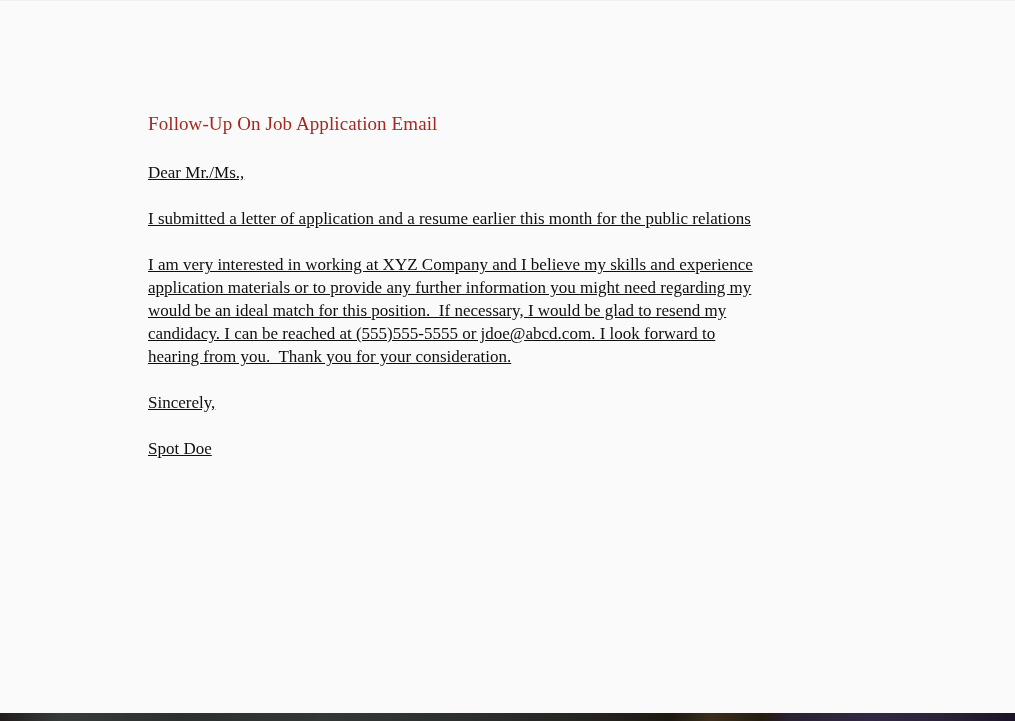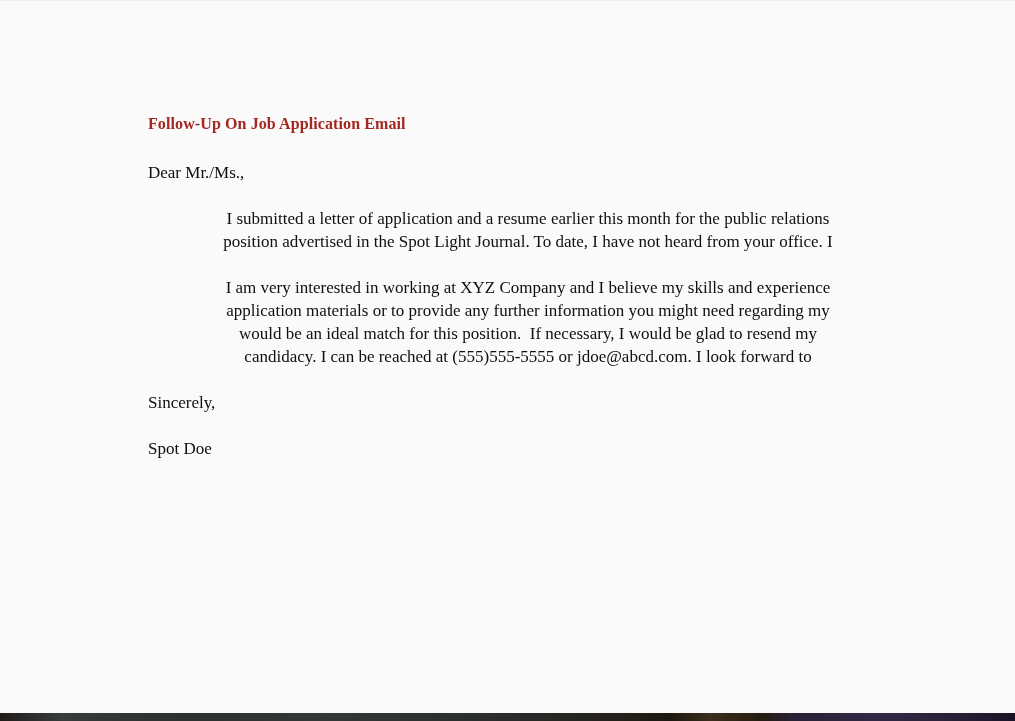--- a/index.html
+++ b/index.html
@@ -14,34 +14,35 @@
     box-sizing: border-box;
   }
   .letter {
     position: absolute;
     left: 148px;
     top: 110px;
     width: 760px;
     color: #0f0f0f;
   }
   .title {
-    font-size: 16px;
+    font-size: 19px;
     line-height: 26px;
-    font-weight: 700;
+    font-weight: 400;
     margin: 0 0 24px 0;
     letter-spacing: 0.1px;
   }
   .line {
     font-size: 17px;
     line-height: 23px;
     margin: 0;
     white-space: pre;   
+    text-decoration: underline;
   }
   .salutation { margin: 0 0 23px 0; }
-  .para { margin: 0 0 23px 0; text-align: center; }
+  .para { margin: 0 0 23px 0; }
   .closing { margin: 0 0 23px 0; }
   .bottom-strip {
     position: absolute;
     left: 0;
     bottom: 0;
     width: 100%;
     height: 8px;
     background: linear-gradient(90deg,
       #211b1a 0%, #363c3a 6%, #2c302f 18%, #333836 32%,
       #2a2d2c 48%, #24211c 60%, #1d1710 66%, #3a2d1b 70%,
@@ -53,28 +54,28 @@
 
 <div class="page">
   <div class="letter">
 
     <h1 class="title" style="color: rgb(164, 40, 34);">Follow-Up On Job Application Email</h1>
 
     <p class="line salutation">Dear Mr./Ms.,</p>
 
     <div class="para">
       <p class="line">I submitted a letter of application and a resume earlier this month for the public relations</p>
-      <p class="line">position advertised in the Spot Light Journal. To date, I have not heard from your office. I</p>
     </div>
 
     <div class="para">
       <p class="line">I am very interested in working at XYZ Company and I believe my skills and experience</p>
       <p class="line">application materials or to provide any further information you might need regarding my</p>
       <p class="line">would be an ideal match for this position.  If necessary, I would be glad to resend my</p>
       <p class="line">candidacy. I can be reached at (555)555-5555 or jdoe@abcd.com. I look forward to</p>
+      <p class="line">hearing from you.  Thank you for your consideration.</p>
     </div>
 
     <p class="line closing">Sincerely,</p>
 
     <p class="line">Spot Doe</p>
 
   </div>
 
   <div class="bottom-strip"></div>
 </div>

